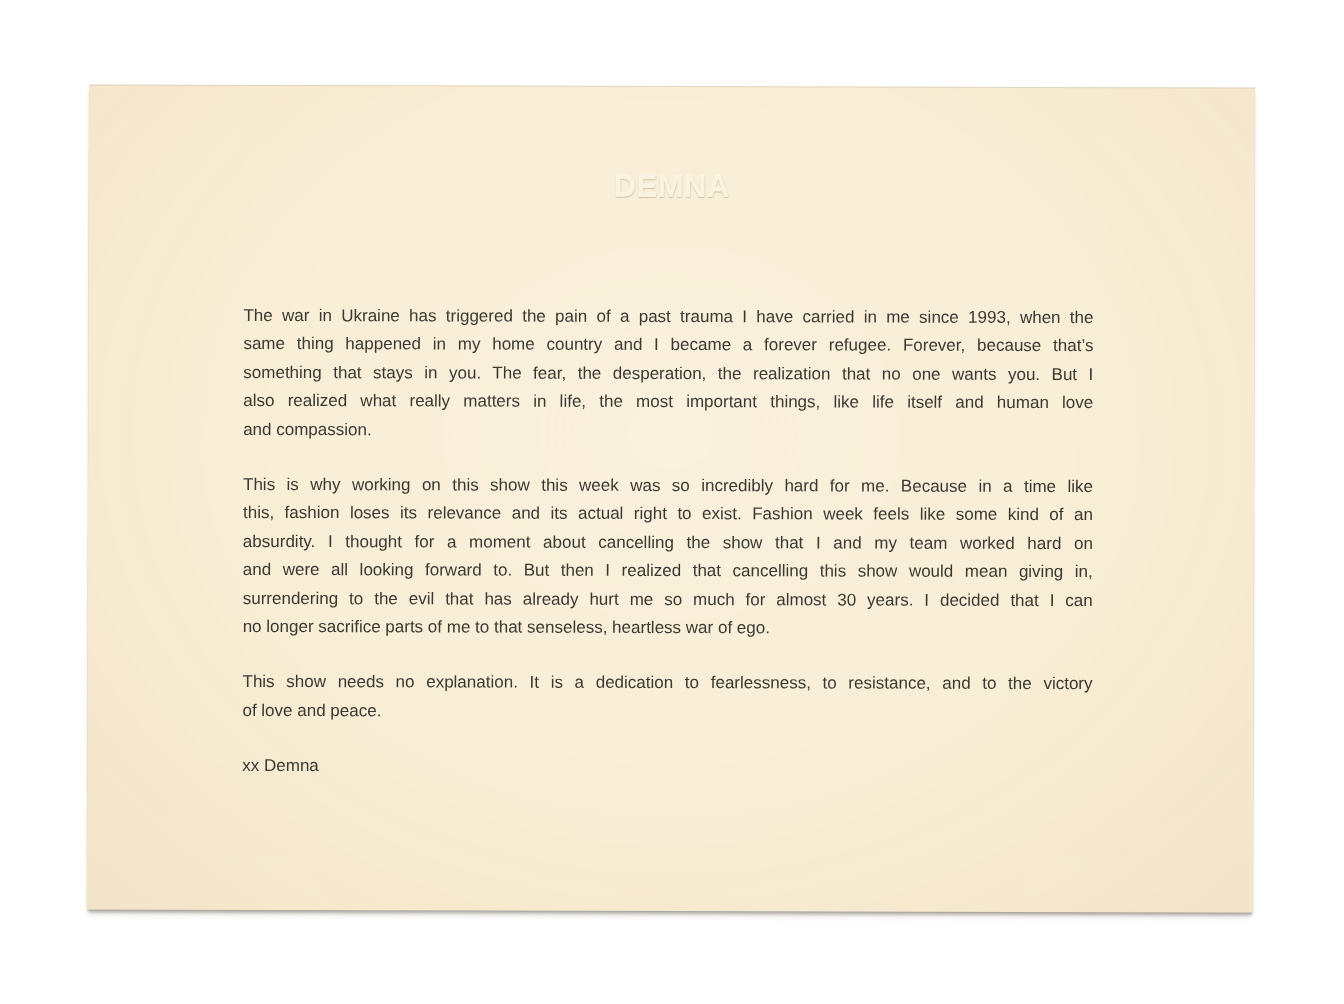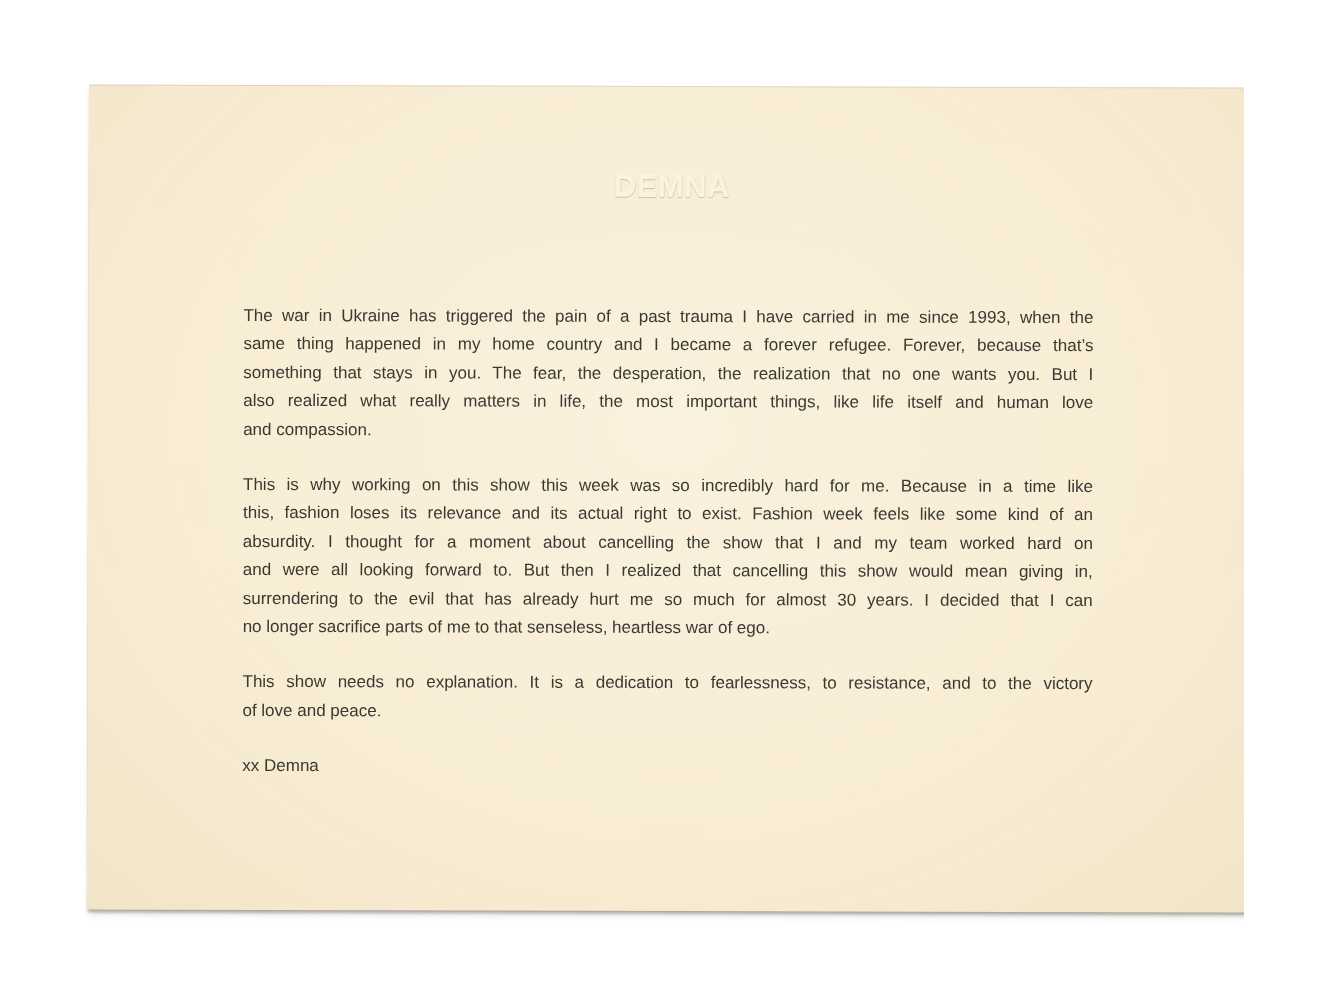--- a/index.html
+++ b/index.html
@@ -3,21 +3,21 @@
 <meta charset="utf-8">
 <style>
   html, body {
     margin: 0;
     padding: 0;
     background: #ffffff;
     font-family: "Liberation Sans", sans-serif;
   }
   .scene {
     position: relative;
-    width: 1244px;
+    width: 1344px;
     height: 1004px;
     background: #ffffff;
     overflow: hidden;
     border-radius: 19px;
   }
   .card {
     position: absolute;
     left: 88px;
     top: 86px;
     width: 1166px;

